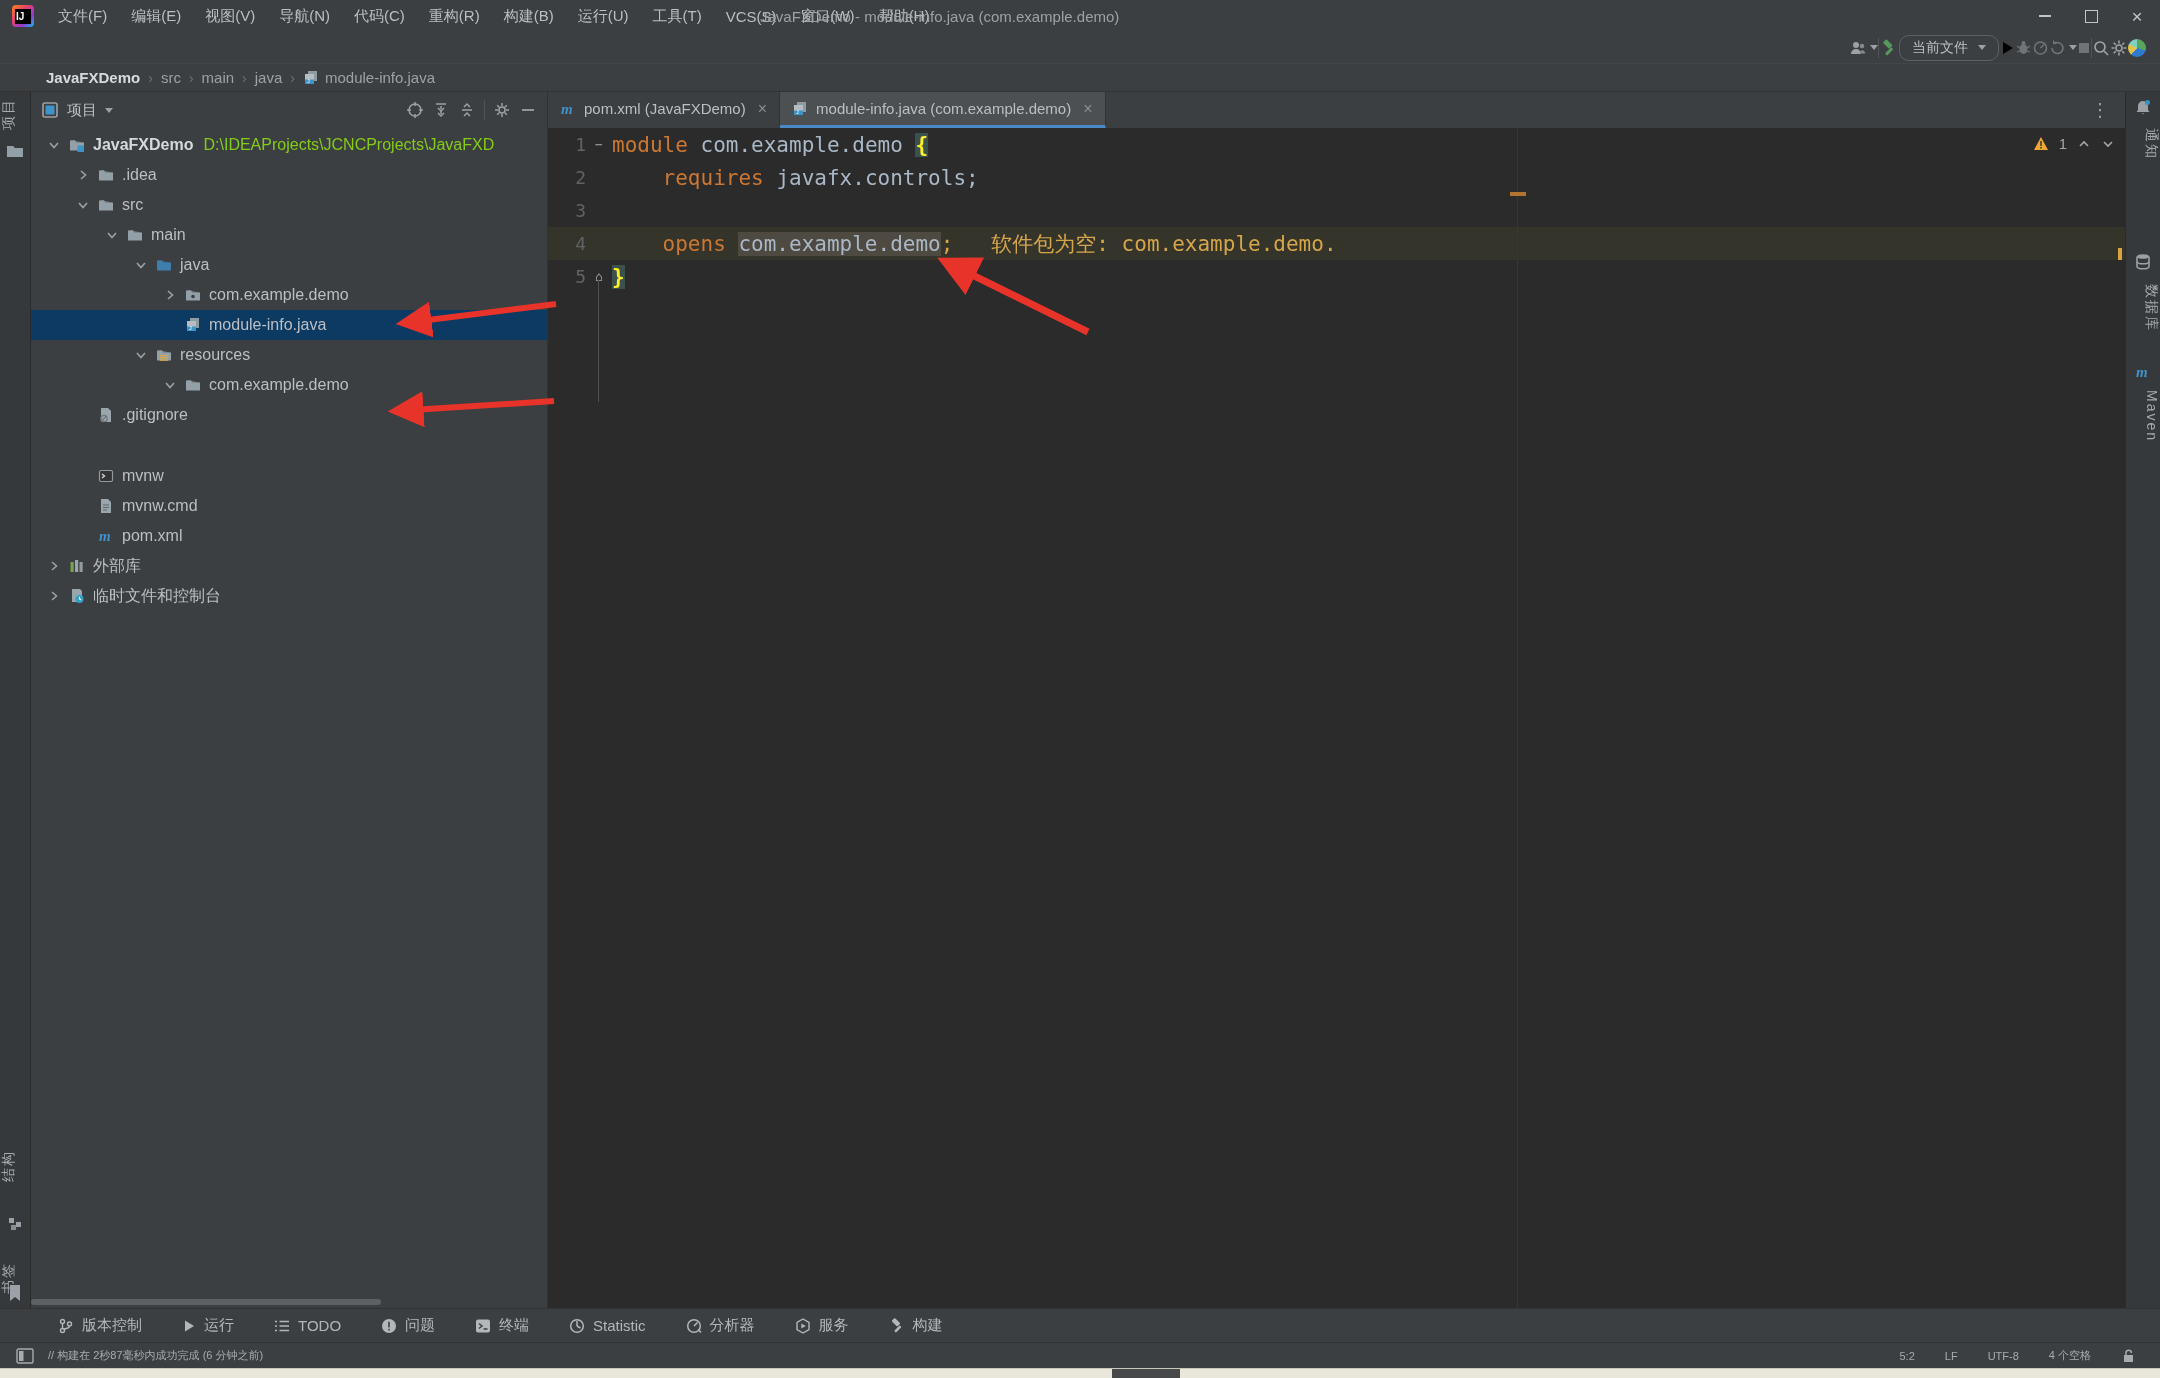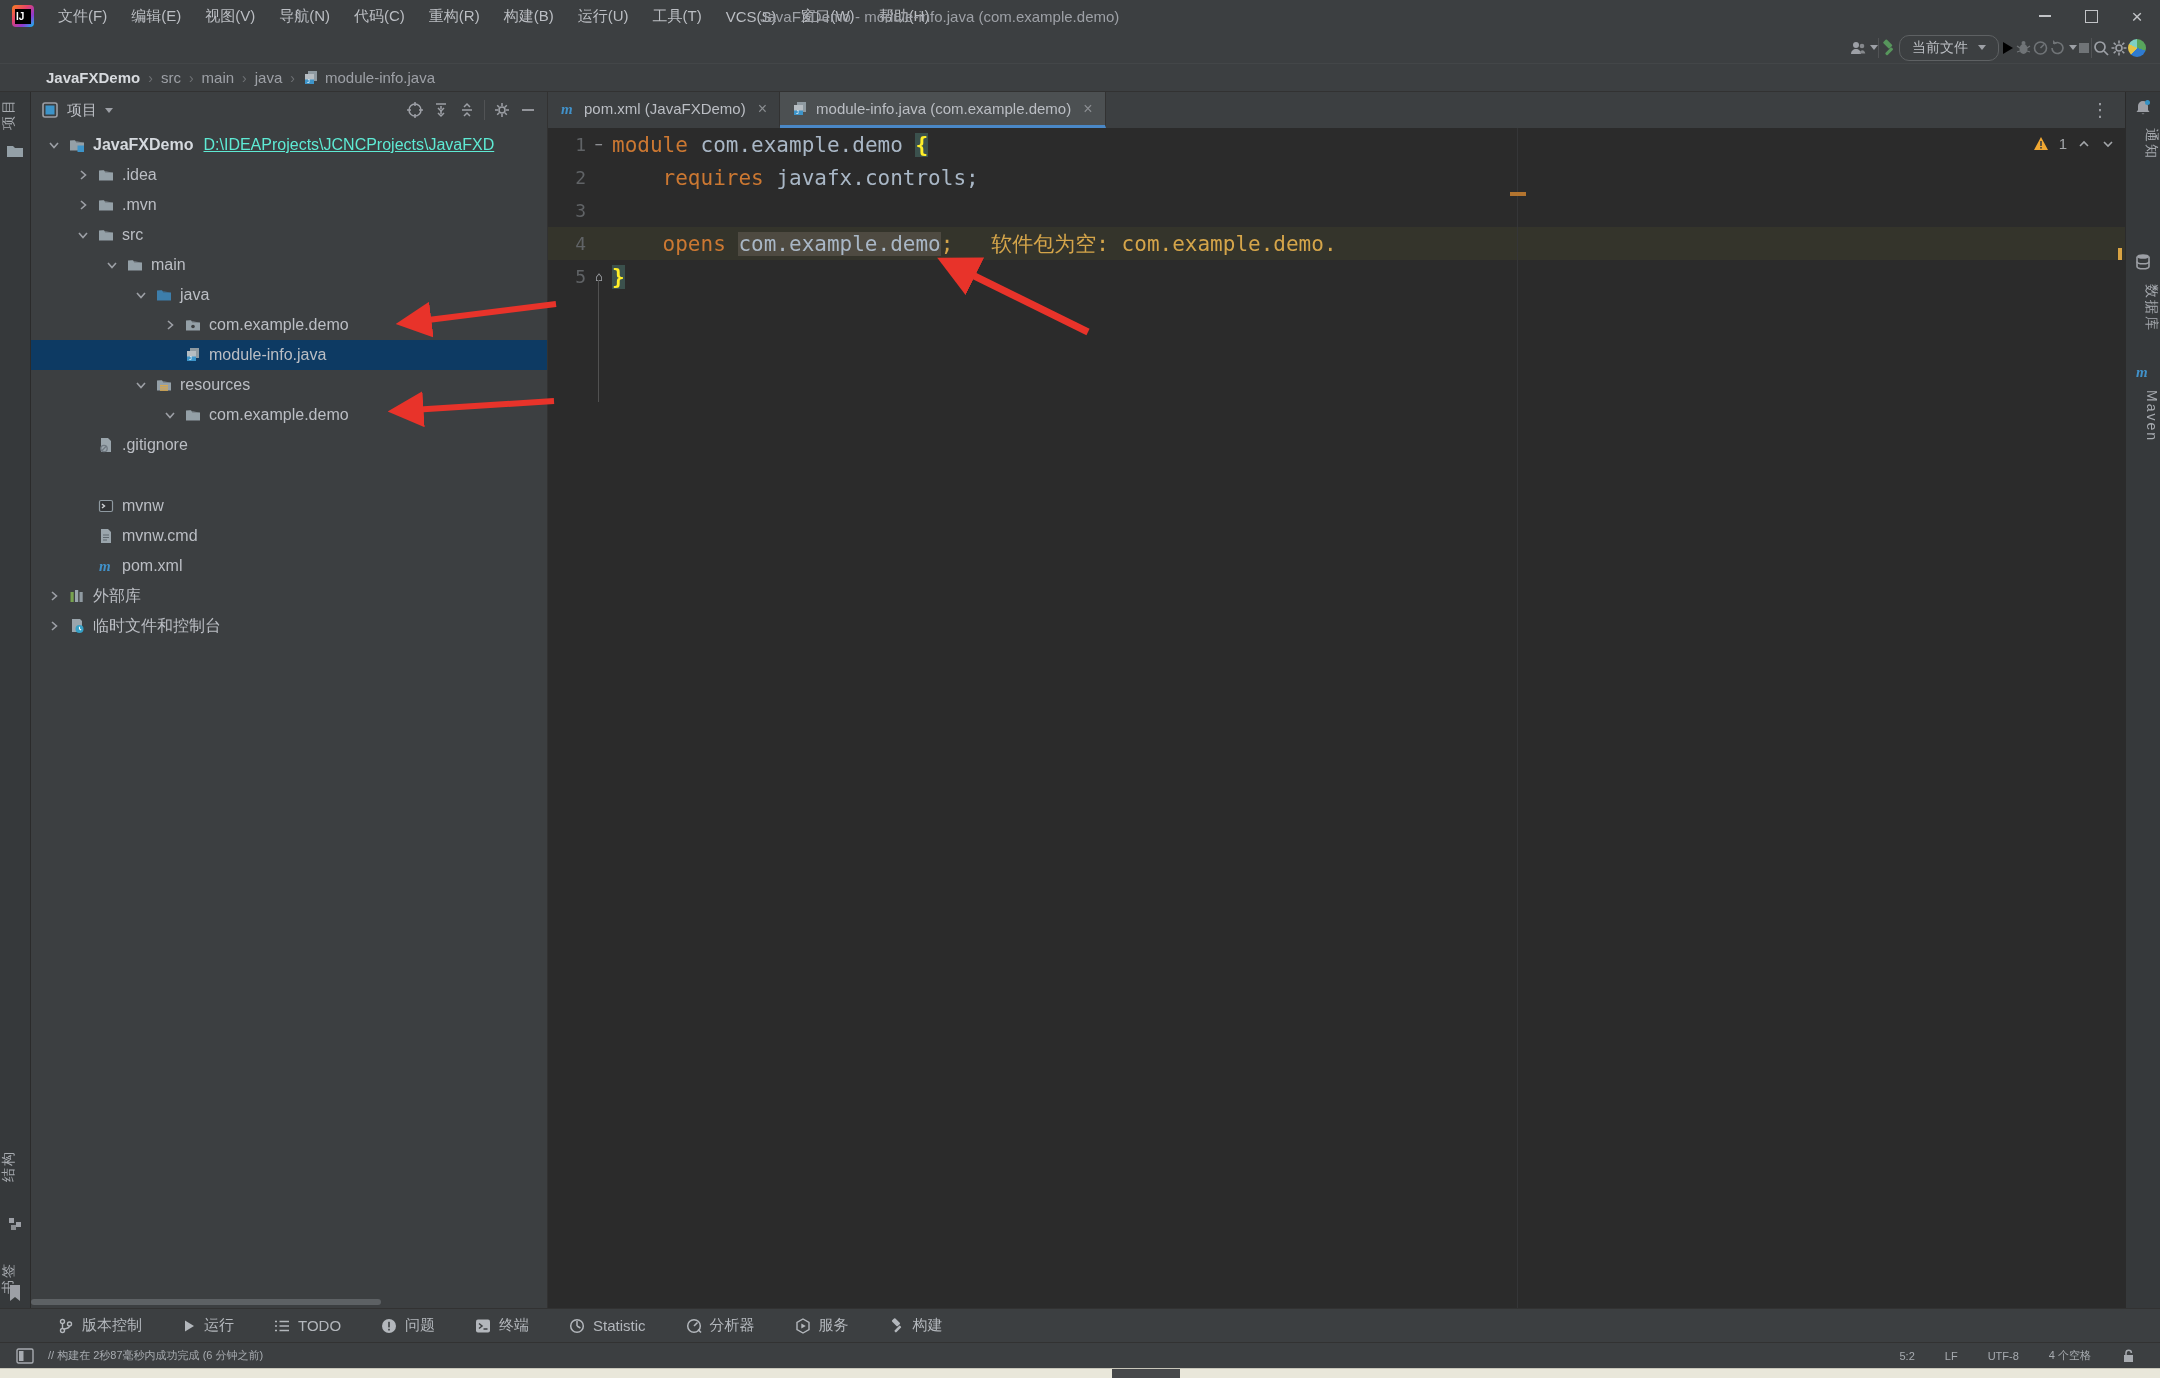--- a/index.html
+++ b/index.html
@@ -51,21 +51,21 @@
   #phead{height:36px;display:flex;align-items:center;padding:0 10px;box-sizing:border-box;gap:8px;font-size:15px;flex:none;}
   #phead .spacer{flex:1;}
   .ph-ic{display:flex;align-items:center;color:#9da0a6;}
   #ptree{flex:1;overflow:hidden;position:relative;padding-top:2px;}
   .trow{height:30px;display:flex;align-items:center;white-space:nowrap;overflow:hidden;font-size:16px;color:#bbbec4;}
   .trow.selected{background:#0d3a63;}
   .trow .chev{width:22px;flex:none;display:flex;justify-content:center;align-items:center;}
   .trow .icon{width:24px;flex:none;display:flex;justify-content:center;align-items:center;}
   .trow .lbl{margin-left:4px;}
   .trow .lbl.bold{font-weight:bold;color:#d5d9de;}
-  .trow .path{margin-left:10px;color:#5eead4;text-decoration:underline;}
+  .trow .path{margin-left:10px;color:#84cc16;}
   #pscroll{position:absolute;left:0;bottom:3px;width:350px;height:6px;border-radius:3px;background:#5d6164;}
   
   #ecol{flex:1;display:flex;flex-direction:column;min-width:0;}
   #tabbar{height:36px;background:#3c3f41;display:flex;flex:none;position:relative;}
   .tab{display:flex;align-items:center;gap:8px;padding:0 12px;font-size:15px;color:#bbbec4;
        border-right:1px solid #323232;border-bottom:3px solid transparent;box-sizing:border-box;}
   .tab.active{background:#4c5052;border-bottom-color:#4a88c7;}
   .tab .close{color:#8b8e92;font-size:16px;margin-left:4px;}
   #tab-more{position:absolute;right:16px;top:0;height:36px;display:flex;align-items:center;color:#9da0a6;font-size:18px;}
   #editor{flex:1;position:relative;background:#2b2b2b;
@@ -361,36 +361,20 @@
                 <path d="M1 3.5h5l1.6 2H15v8H1z" fill="#94a0a7"></path>
                 <path d="M1 3.5h5l1.6 2H15" fill="#94a0a7"></path>
               </svg>
             </span>
             <span class="lbl">.idea</span>
           </div>
           <div class="trow" style="padding-left: 41px;">
             <span class="chev">
               <span class="icon">
                 <svg width="16" height="16" viewBox="0 0 16 16">
-                  <polyline points="6,4 10.5,8 6,12" fill="none" stroke="#9da0a6" stroke-width="1.6"></polyline>
-                </svg>
-              </span>
-            </span>
-            <span class="icon icon-slot" style="width: 24px; display: flex; justify-content: center;">
-              <svg width="16" height="16" viewBox="0 0 16 16">
-                <path d="M1 3.5h5l1.6 2H15v8H1z" fill="#94a0a7"></path>
-                <path d="M1 3.5h5l1.6 2H15" fill="#94a0a7"></path>
-              </svg>
-            </span>
-            <span class="lbl">.mvn</span>
-          </div>
-          <div class="trow" style="padding-left: 41px;">
-            <span class="chev">
-              <span class="icon">
-                <svg width="16" height="16" viewBox="0 0 16 16">
                   <polyline points="4,6 8,10.5 12,6" fill="none" stroke="#9da0a6" stroke-width="1.6"></polyline>
                 </svg>
               </span>
             </span>
             <span class="icon icon-slot" style="width: 24px; display: flex; justify-content: center;">
               <svg width="16" height="16" viewBox="0 0 16 16">
                 <path d="M1 3.5h5l1.6 2H15v8H1z" fill="#94a0a7"></path>
                 <path d="M1 3.5h5l1.6 2H15" fill="#94a0a7"></path>
               </svg>
             </span>

